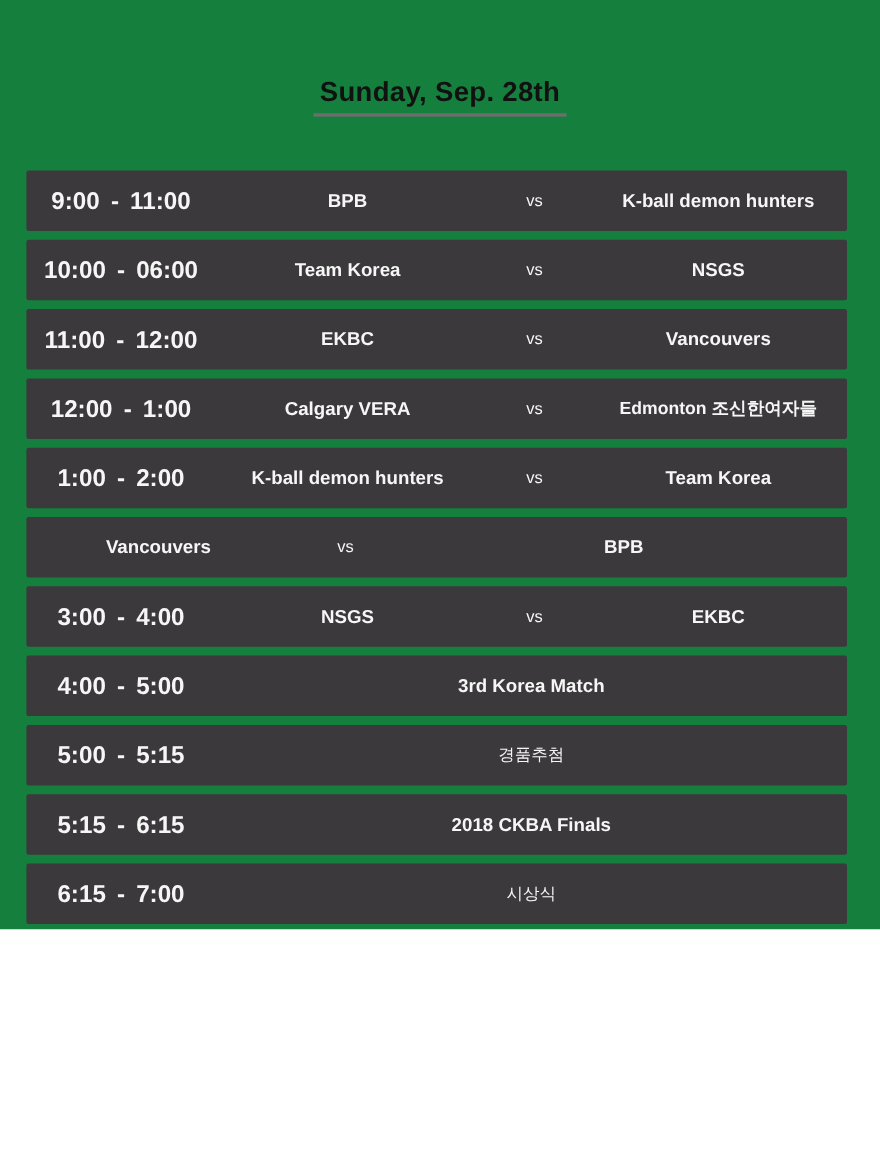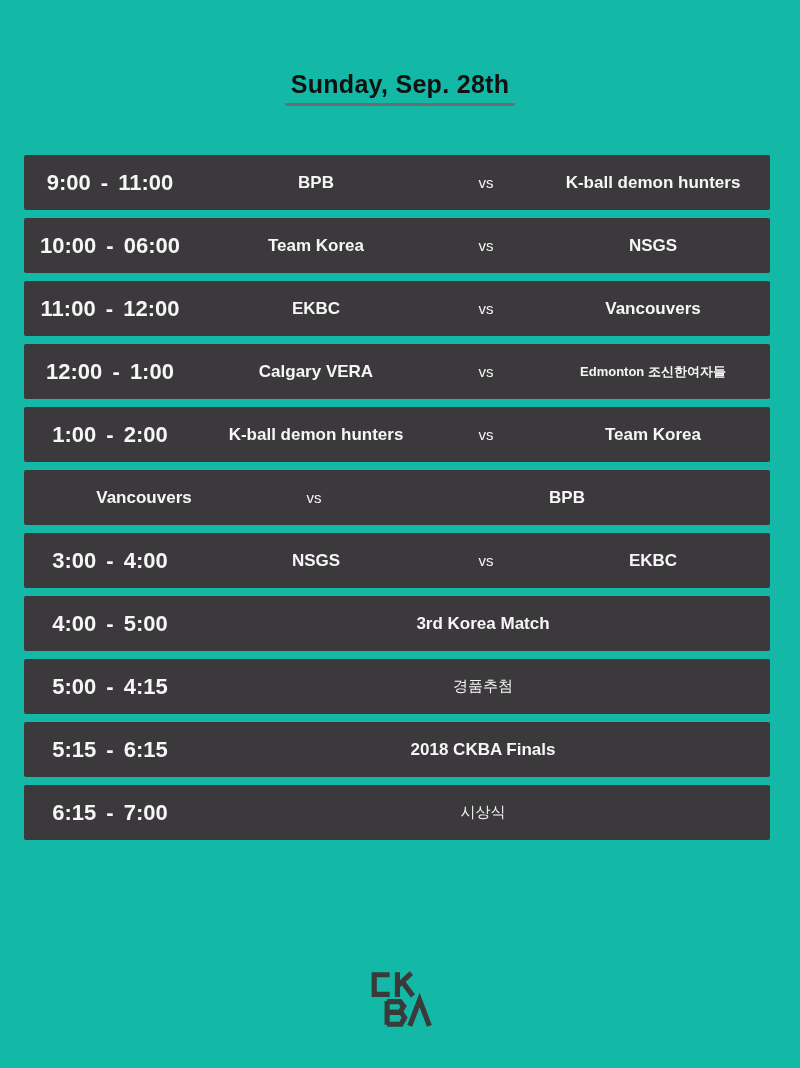--- a/index.html
+++ b/index.html
@@ -1,22 +1,22 @@
 <!DOCTYPE html>
 <html><head>
 <meta charset="utf-8">
 <style>
   * { box-sizing: border-box; }
   html, body { margin: 0; padding: 0; background: #ffffff; }
   .page {
     position: relative;
     width: 800px;
-    height: 1068px;
+    height: 845px;
     margin: 0 auto;
-    background: #14b8a6;
+    background: #15803d;
     font-family: "Liberation Sans", "DejaVu Sans", sans-serif;
     overflow: hidden;
   }
   .title-wrap {
     padding-top: 70px;
     text-align: center;
   }
   .page-title {
     display: inline-block;
     margin: 0;
@@ -55,21 +55,21 @@
     width: 100px;
     font-size: 15px;
     font-weight: normal;
     text-transform: lowercase;
   }
   .cell.team2 {
     flex: 1;
     font-size: 17px;
     font-weight: bold;
   }
-  .cell.team2.small { font-size: 13px; }
+  .cell.team2.small { font-size: 16px; }
   .cell.event {
     flex: 1;
     font-size: 17px;
     font-weight: bold;
   }
   .cell.event.kr {
     font-size: 15px;
     font-weight: normal;
   }
   .logo-wrap {
@@ -136,21 +136,21 @@
       <div class="cell vs">vs</div>
       <div class="cell team2">EKBC</div>
     </div>
 
     <div class="row">
       <div class="cell time">4:00 - 5:00</div>
       <div class="cell event">3rd Korea Match</div>
     </div>
 
     <div class="row">
-      <div class="cell time">5:00 - 4:15</div>
+      <div class="cell time">5:00 - 5:15</div>
       <div class="cell event kr">경품추첨</div>
     </div>
 
     <div class="row">
       <div class="cell time">5:15 - 6:15</div>
       <div class="cell event">2018 CKBA Finals</div>
     </div>
 
     <div class="row">
       <div class="cell time">6:15 - 7:00</div>

